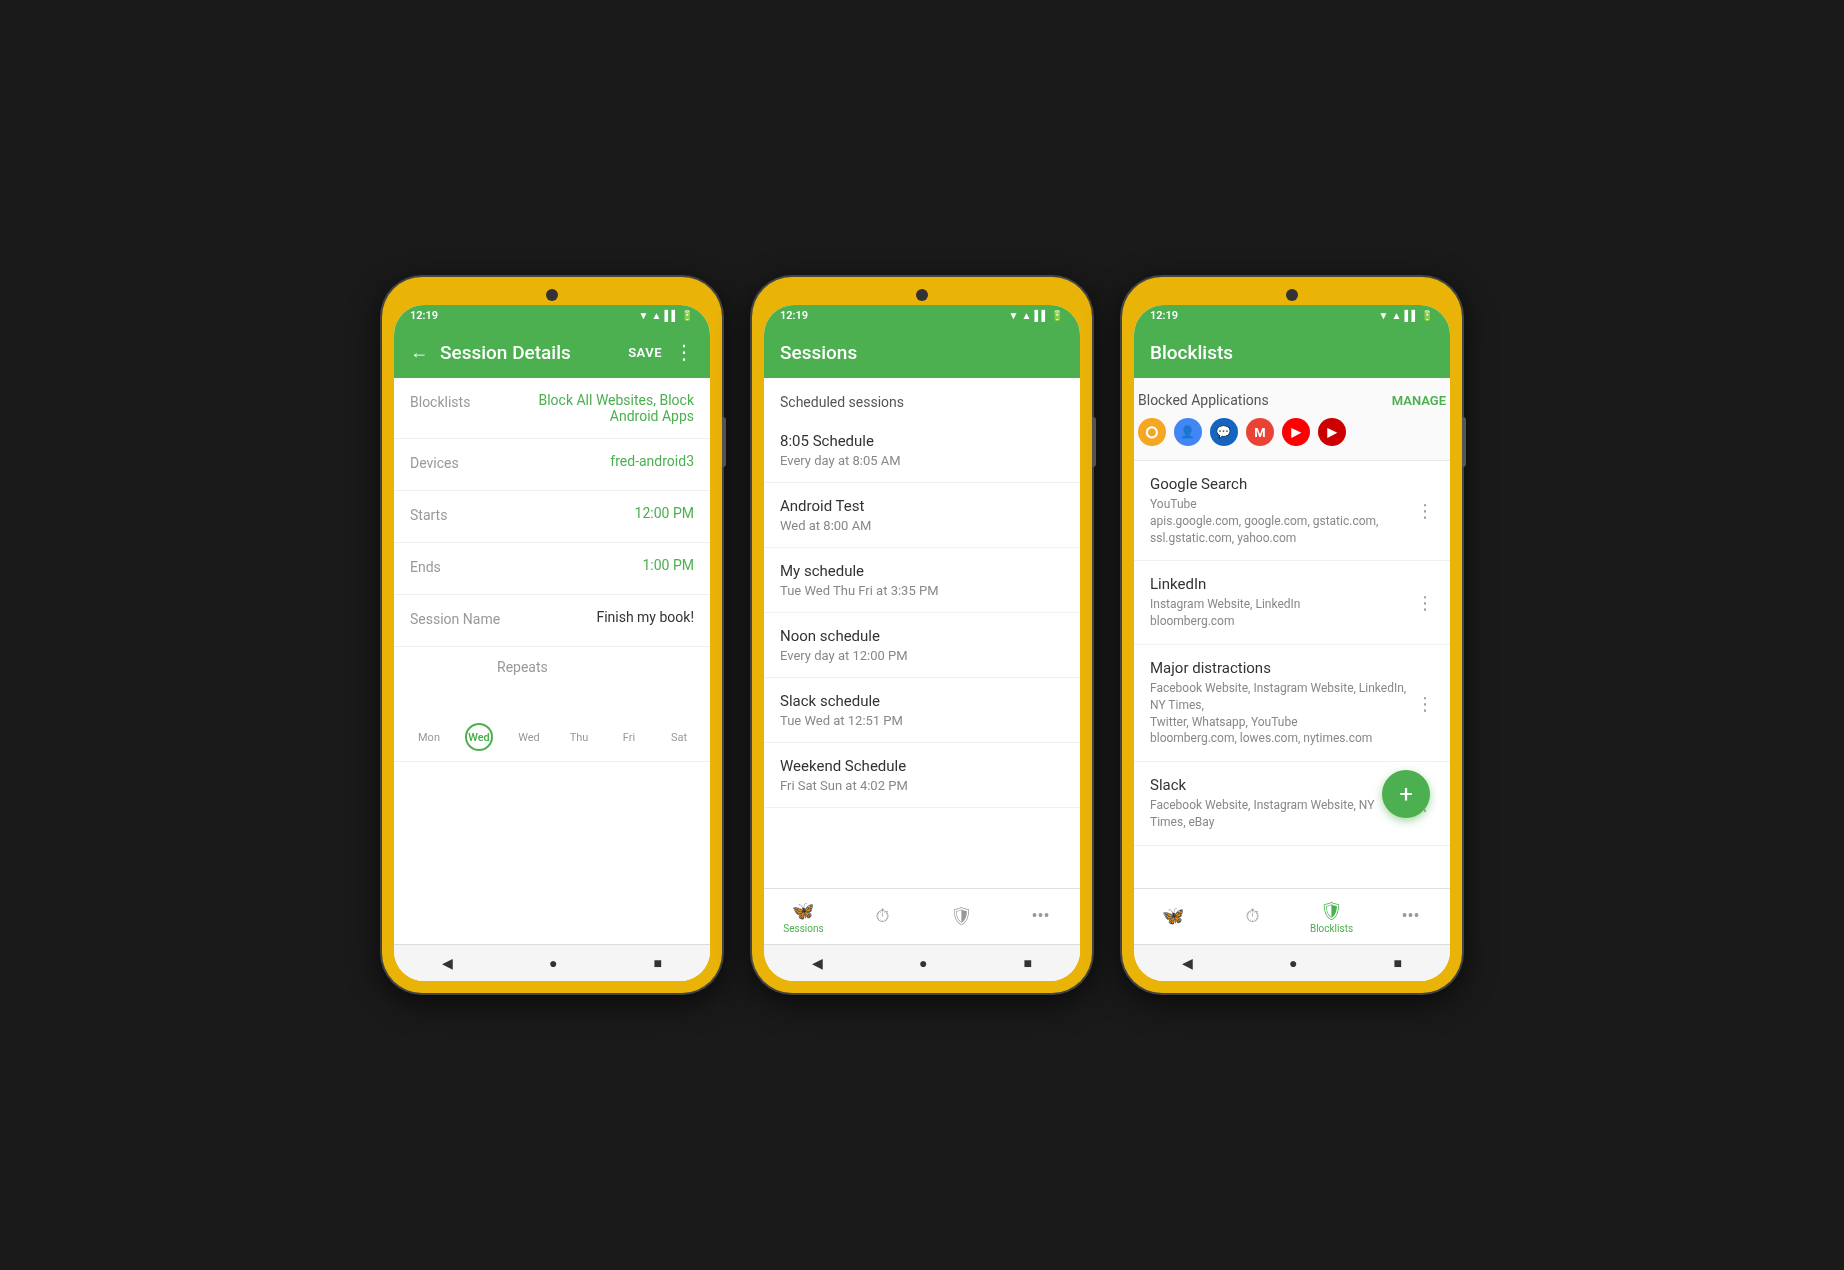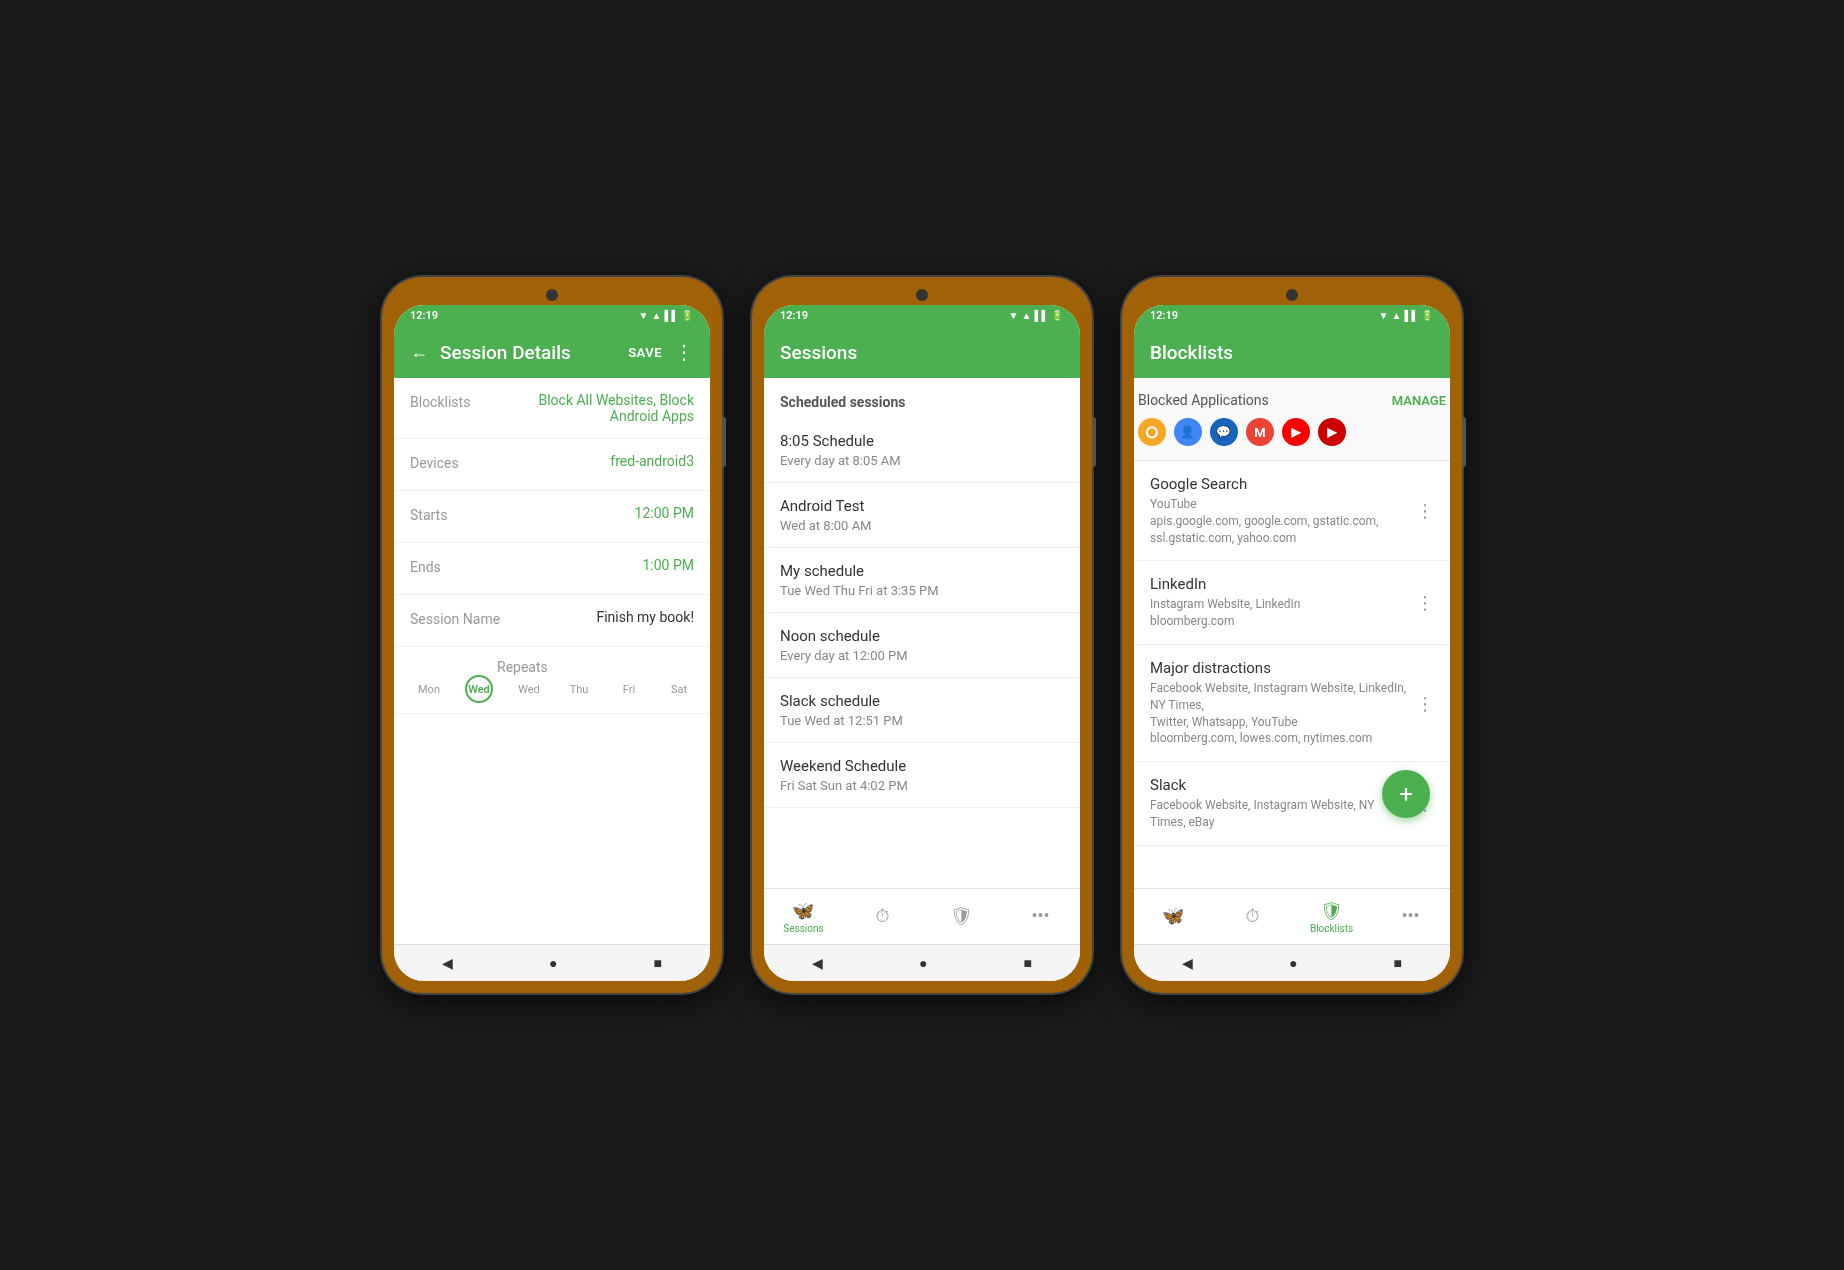--- a/index.html
+++ b/index.html
@@ -11,21 +11,21 @@
       min-height: 100vh;
       font-family: 'Roboto', Arial, sans-serif;
       gap: 30px;
       padding: 40px 20px;
     }
 
     
     .phone {
       width: 340px;
       min-height: 700px;
-      background: #a16207;
+      background: #eab308;
       border-radius: 40px;
       padding: 12px;
       box-shadow: 0 0 0 2px #444, 0 8px 32px rgba(0,0,0,0.7);
       display: flex;
       flex-direction: column;
       position: relative;
     }
     .phone-inner {
       background: #fff;
       border-radius: 30px;
@@ -203,21 +203,21 @@
       border: 2px solid #4caf50;
       color: #4caf50;
       font-weight: 600;
     }
 
     
     .section-header {
       padding: 16px 16px 8px;
       color: #555;
       font-size: 14px;
-      font-weight: 700;
+      font-weight: 400;
     }
     .session-item {
       padding: 14px 16px;
       border-bottom: 1px solid #f0f0f0;
       cursor: pointer;
     }
     .session-name {
       font-size: 15px;
       color: #333;
       margin-bottom: 3px;
@@ -358,21 +358,21 @@
         <span class="detail-value">1:00 PM</span>
       </div>
 
       <div class="detail-row">
         <span class="detail-label">Session Name</span>
         <span class="detail-value dark">Finish my book!</span>
       </div>
 
       <div class="repeats-row">
         <span class="detail-label">Repeats</span>
-        <div style="display:flex; gap:18px; margin-left:4px;">
+        <div style="display:flex; gap:18px; margin-left:4px;margin-top:48px;">
           <div class="day-btn">Mon</div>
           <div class="day-btn selected">Wed</div>
           <div class="day-btn">Wed</div>
           <div class="day-btn">Thu</div>
           <div class="day-btn">Fri</div>
           <div class="day-btn">Sat</div>
 
         </div>
       </div>
     </div>

